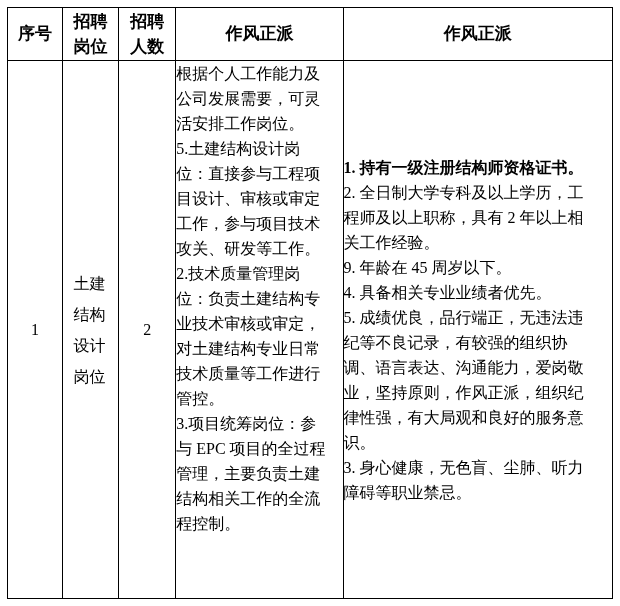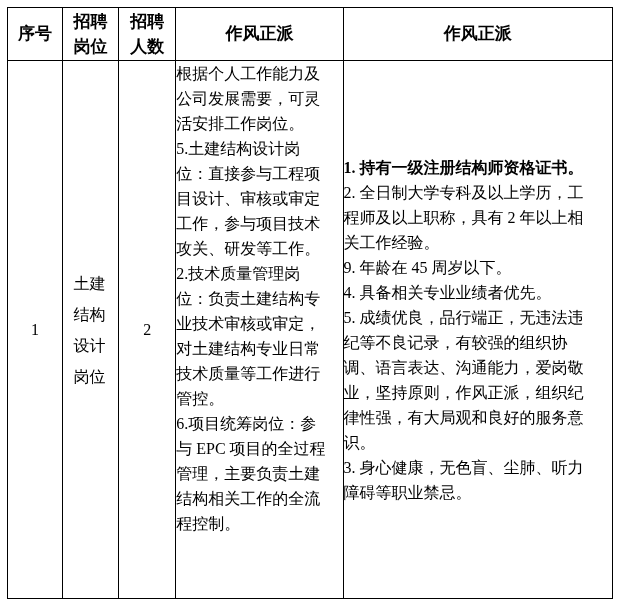--- a/index.html
+++ b/index.html
@@ -117,21 +117,21 @@
         <td class="c-index">1</td>
         <td class="c-pos">
           <span class="pos-wrap">土建结构设计岗位</span>
         </td>
         <td class="c-count">2</td>
         <td class="c-resp">
           <div class="resp-block">
             <div>根据个人工作能力及公司发展需要，可灵活安排工作岗位。</div>
             <div>5.土建结构设计岗位：直接参与工程项目设计、审核或审定工作，参与项目技术攻关、研发等工作。</div>
             <div>2.技术质量管理岗位：负责土建结构专业技术审核或审定，对土建结构专业日常技术质量等工作进行管控。</div>
-            <div>6.项目统筹岗位：参与 EPC 项目的全过程管理，主要负责土建结构相关工作的全流程控制。</div>
+            <div>3.项目统筹岗位：参与 EPC 项目的全过程管理，主要负责土建结构相关工作的全流程控制。</div>
           </div>
         </td>
         <td class="c-cond">
           <div class="cond-block">
             <div class="cond-bold">1. 持有一级注册结构师资格证书。</div>
             <div>2. 全日制大学专科及以上学历，工程师及以上职称，具有 2 年以上相关工作经验。</div>
             <div>9. 年龄在 45 周岁以下。</div>
             <div>4. 具备相关专业业绩者优先。</div>
             <div>5. 成绩优良，品行端正，无违法违纪等不良记录，有较强的组织协调、语言表达、沟通能力，爱岗敬业，坚持原则，作风正派，组织纪律性强，有大局观和良好的服务意识。</div>
             <div>3. 身心健康，无色盲、尘肺、听力障碍等职业禁忌。</div>

